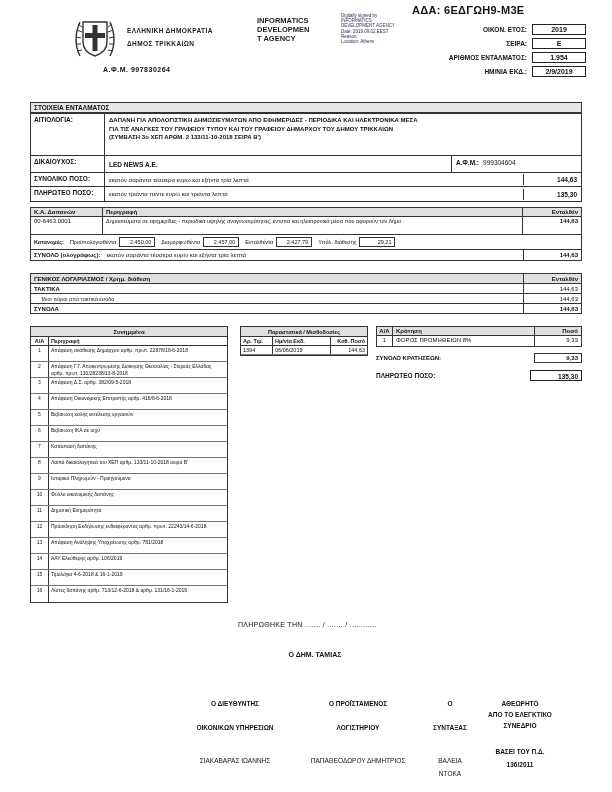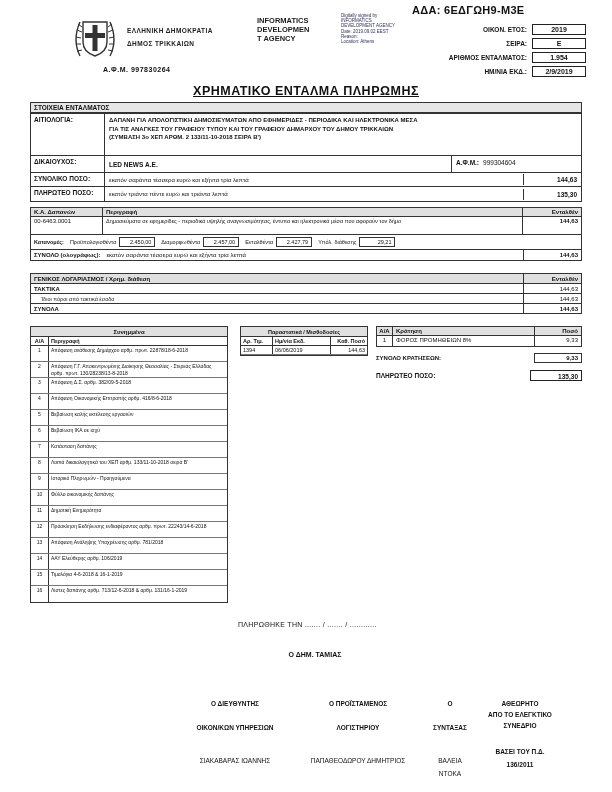--- a/index.html
+++ b/index.html
@@ -165,21 +165,20 @@
       <div class="hf-box">1.954</div>
     </div>
     <div class="hf-row">
       <div class="hf-label">ΗΜ/ΝΙΑ ΕΚΔ.:</div>
       <div class="hf-box">2/9/2019</div>
     </div>
   </div>
 
   <div class="afm-line">Α.Φ.Μ. 997830264</div>
 
-  <div class="doc-title"><span>ΧΡΗΜΑΤΙΚΟ ΕΝΤΑΛΜΑ ΠΛΗΡΩΜΗΣ</span></div>
 
   <div class="section-bar">ΣΤΟΙΧΕΙΑ ΕΝΤΑΛΜΑΤΟΣ</div>
 
   <div class="details">
     <div class="drow" style="min-height:42px">
       <div class="dlabel">ΑΙΤΙΟΛΟΓΙΑ:</div>
       <div class="dval">
         <div class="reason-line">ΔΑΠΑΝΗ ΓΙΑ ΑΠΟΛΟΓΙΣΤΙΚΗ ΔΗΜΟΣΙΕΥΜΑΤΩΝ ΑΠΟ ΕΦΗΜΕΡΙΔΕΣ - ΠΕΡΙΟΔΙΚΑ ΚΑΙ ΗΛΕΚΤΡΟΝΙΚΑ ΜΕΣΑ</div>
         <div class="reason-line">ΓΙΑ ΤΙΣ ΑΝΑΓΚΕΣ ΤΟΥ ΓΡΑΦΕΙΟΥ ΤΥΠΟΥ ΚΑΙ ΤΟΥ ΓΡΑΦΕΙΟΥ ΔΗΜΑΡΧΟΥ ΤΟΥ ΔΗΜΟΥ ΤΡΙΚΚΑΙΩΝ</div>
         <div class="reason-line">(ΣΥΜΒΑΣΗ 3ο ΧΕΠ ΑΡΘΜ. 2 133/11-10-2018 ΣΕΙΡΑ Β')</div>

